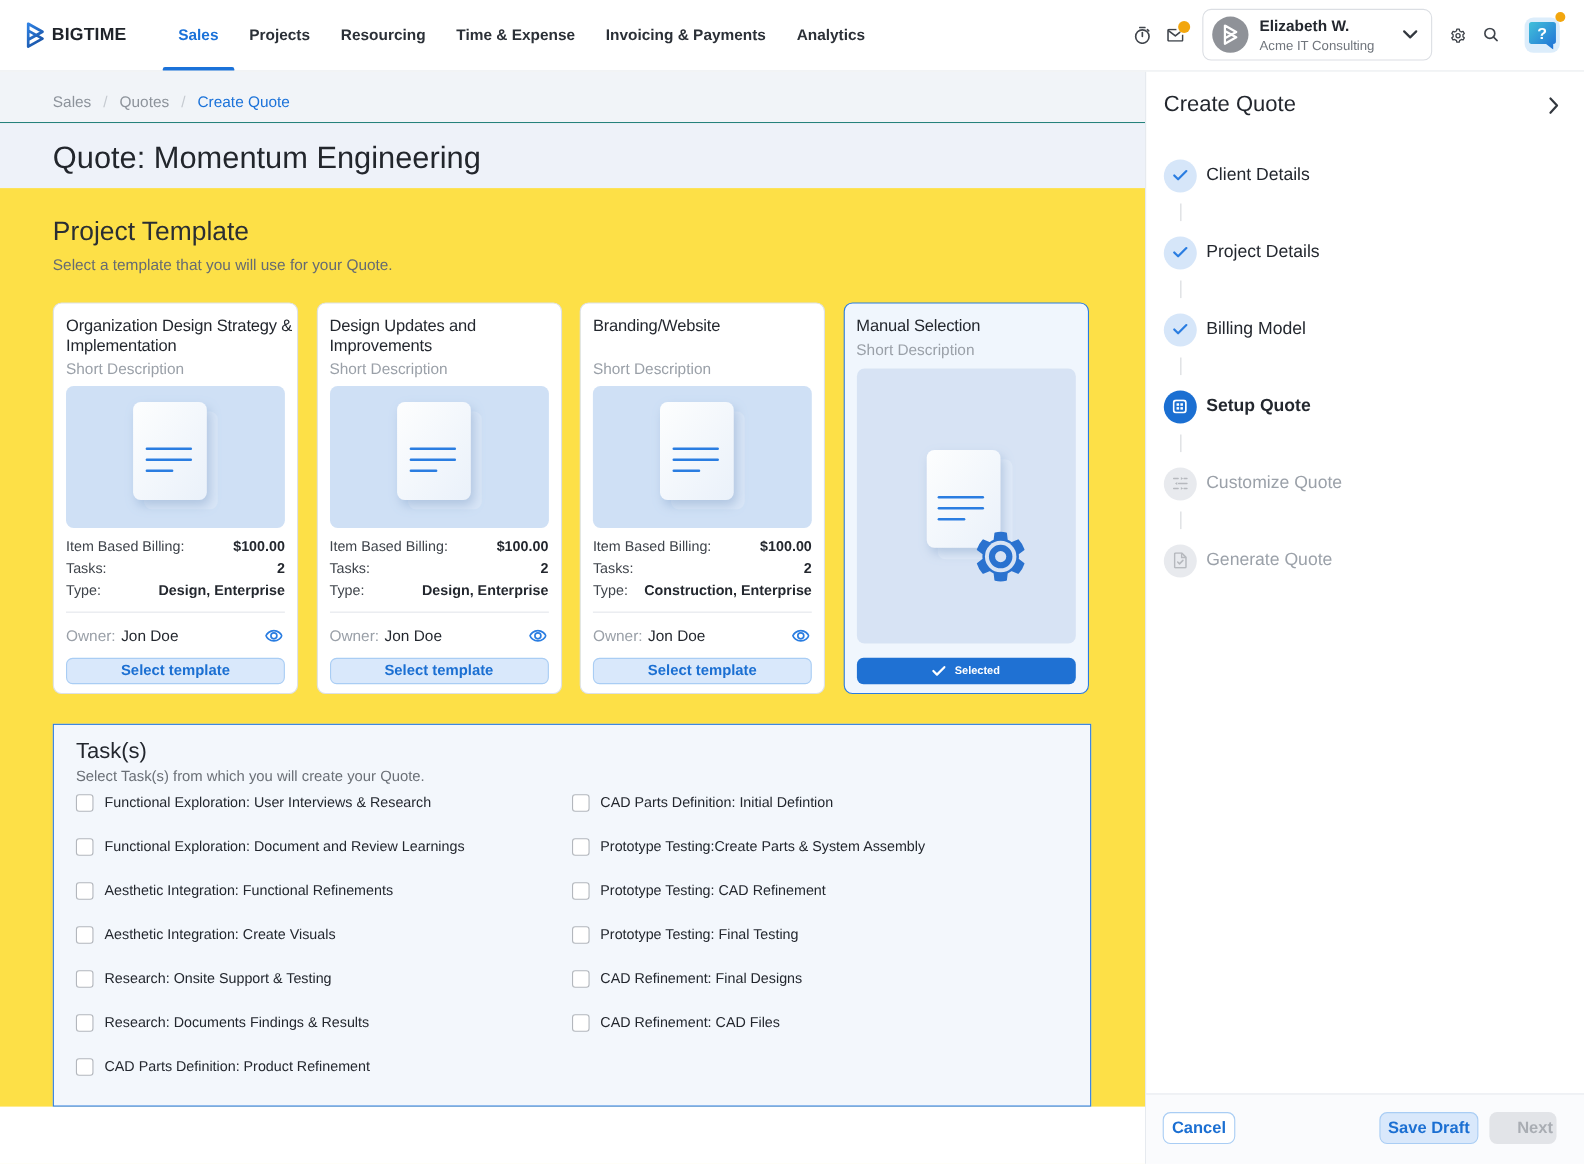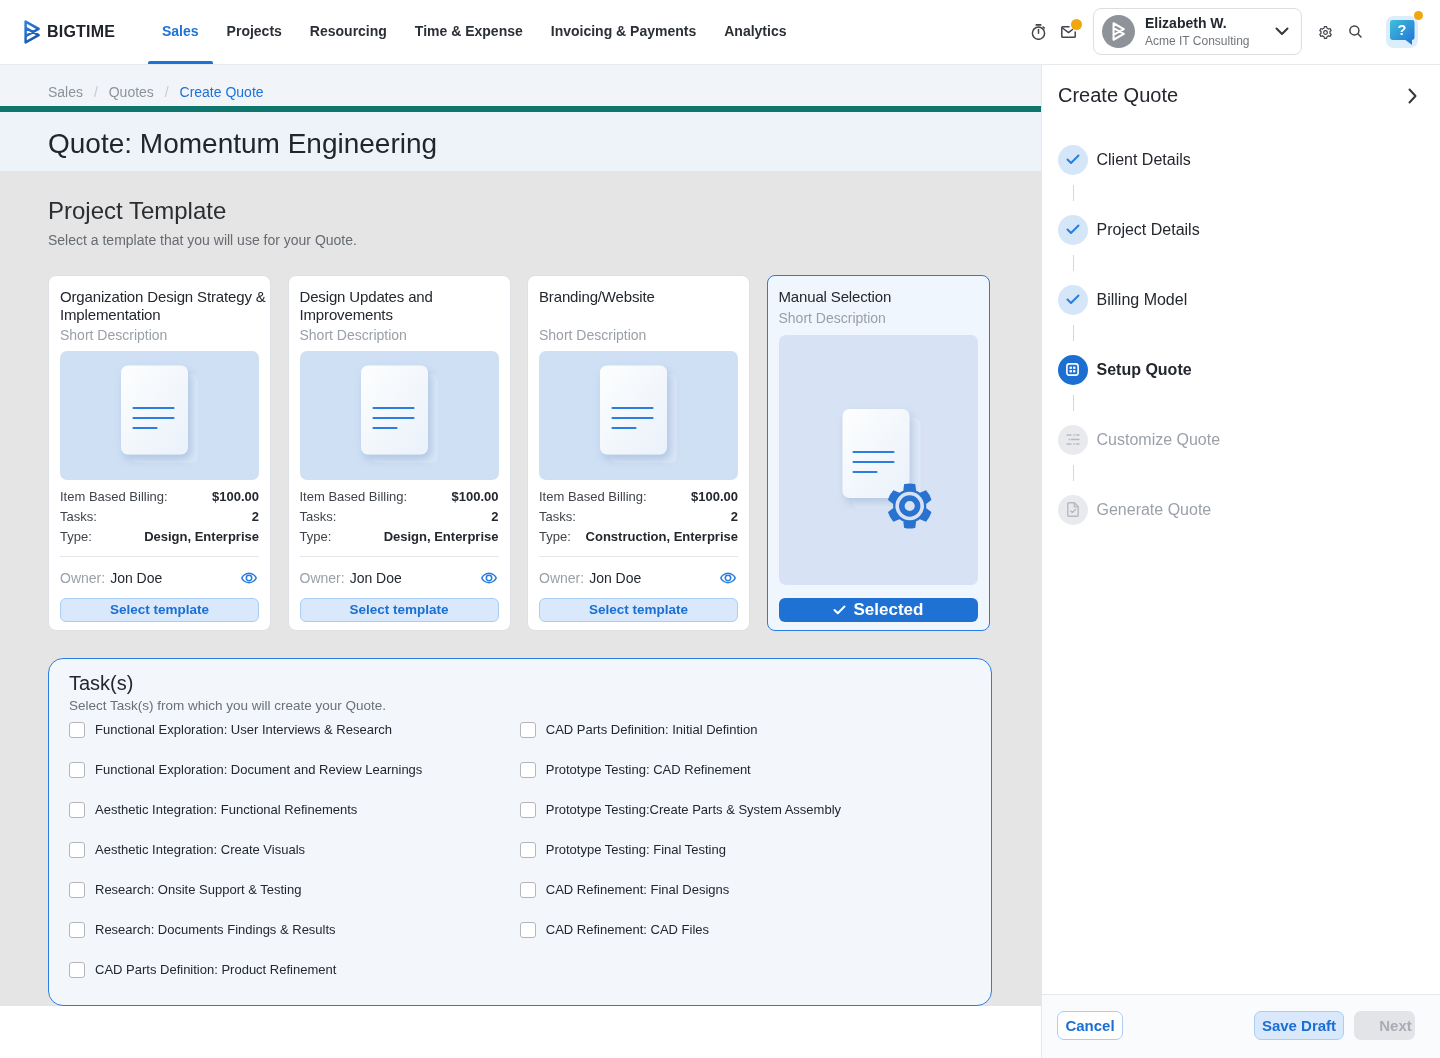--- a/index.html
+++ b/index.html
@@ -13,48 +13,48 @@
 .nav-item.active::after { content:""; position:absolute; left:0; right:0; bottom:0; height:3px; background:#1b72d9; border-radius:2px 2px 0 0; }
 .hicons { position:absolute; top:0; left:1021px; height:64px; }
 .userbox { position:absolute; left:72px; top:8px; width:209px; height:47px; border:1px solid #dbdee3; border-radius:8px; display:flex; align-items:center; padding:0 8px; background:#fff; }
 .avatar { width:33px; height:33px; border-radius:50%; background:#8f9298; display:flex; align-items:center; justify-content:center; flex:none; }
 .uinfo { margin-left:10px; flex:1; }
 .uname { font-size:14px; font-weight:bold; color:#23272e; line-height:17px; }
 .ucomp { font-size:12px; color:#70757c; line-height:15px; margin-top:2px; }
 .helpbtn { position:absolute; left:365px; top:16px; width:32px; height:32px; background:#dcedfb; border-radius:8px; }
 .dot { position:absolute; width:9px; height:9px; background:#f2a60e; border-radius:50%; }
 
-.crumbbar { position:absolute; left:0; top:65px; width:1041px; height:47px; background:#f1f4f8; border-bottom:6px solid #0f766e; }
+.crumbbar { position:absolute; left:0; top:65px; width:1041px; height:47px; background:#f1f4f8; border-bottom:1px solid #0f766e; }
 .crumb { position:absolute; left:48px; top:19px; font-size:14px; color:#8d939b; }
 .crumb .sep { color:#c6cbd1; margin:0 7px; }
 .crumb .cur { color:#1b72d9; }
 .titlebar { position:absolute; left:0; top:112px; width:1206px; height:59px; background:#eef2f9; }
 .titlebar h1 { position:absolute; left:48px; top:16px; font-size:28px; font-weight:400; color:#22262c; }
 
-.main { position:absolute; left:0; top:171px; width:1041px; background:#e5e5e5; padding:26px 48px 0 48px; }
+.main { position:absolute; left:0; top:171px; width:1041px; background:#fde047; padding:26px 48px 0 48px; }
 .h2 { font-size:24px; font-weight:400; color:#2a2e33; }
 .sub { font-size:14px; color:#666b72; margin-top:7px; }
 .cards { display:flex; gap:16.5px; margin-top:27px; }
 .card { width:223px; height:356px; background:#fff; border:1px solid #dde1e6; border-radius:8px; padding:12px 11px; position:relative; }
 .card.sel { border:1.5px solid #2b7ce0; background:#f0f6fd; }
 .card h3 { font-size:15px; font-weight:400; color:#23272e; line-height:17.5px; height:35px; letter-spacing:-0.15px; width:206px; }
 .card h3.one { height:auto; }
 .card .sd { font-size:14px; color:#9aa0a8; line-height:16px; margin-top:4px; }
 .thumb { background:#cfe0f5; border-radius:7px; height:129px; width:199px; position:relative; margin-top:8px; }
 .thumb4 { background:#d7e3f4; border-radius:7px; height:250px; width:199px; position:relative; margin-top:9px; }
 .meta { font-size:13px; color:#3f444b; display:flex; justify-content:space-between; line-height:20px; }
 .meta b { color:#23272e; }
 .divider { border-top:1px solid #e3e6eb; margin-top:8.5px; }
 .owner { display:flex; align-items:center; font-size:14px; margin-top:11px; height:20px; }
 .owner .ol { color:#9aa0a8; }
 .owner .on { color:#23272e; margin-left:5px; flex:1; }
 .btn-select { position:absolute; left:11px; top:322px; width:199px; height:24px; background:#d9e8fb; border:1px solid #a9cdf4; border-radius:6px; color:#1b6fd2; font-size:13.5px; font-weight:bold; text-align:center; line-height:22px; }
-.btn-selected { position:absolute; left:11px; top:322px; width:199px; height:24px; background:#1f71d3; border-radius:6px; color:#fff; font-size:17px; font-weight:bold; display:flex; align-items:center; justify-content:center; gap:8px; }
-
-.tasks { margin-top:27px; border:1px solid #2b7ce0; border-radius:15px; background:#f3f7fc; padding:13px 20px; width:943.5px; height:348px; }
+.btn-selected { position:absolute; left:11px; top:322px; width:199px; height:24px; background:#1f71d3; border-radius:6px; color:#fff; font-size:10px; font-weight:bold; display:flex; align-items:center; justify-content:center; gap:8px; }
+
+.tasks { margin-top:27px; border:1px solid #2b7ce0; border-radius:0; background:#f3f7fc; padding:13px 20px; width:943.5px; height:348px; }
 .tasks h3 { font-size:20px; font-weight:400; color:#23272e; }
 .tasks .tsub { font-size:13.5px; color:#6b7077; margin-top:3px; }
 .taskcols { display:flex; margin-top:9px; }
 .tcol { width:471px; }
 .task { display:flex; align-items:flex-start; height:40px; }
 .cb { width:16px; height:16px; border:1.5px solid #b3b7bd; border-radius:3px; background:#fff; margin-right:10px; flex:none; }
 .task span.tl { font-size:13px; color:#23272e; }
 
 .sidebar { position:absolute; left:1041px; top:65px; width:399px; height:993px; background:#fff; border-left:1px solid #e4e8ee; }
 .sb-head { position:absolute; left:0; top:19px; width:399px; padding:0 24px 0 16px; display:flex; align-items:center; justify-content:space-between; }
@@ -295,25 +295,25 @@
             <span class="tl">CAD Parts Definition: Product Refinement</span>
           </div>
       </div>
       <div class="tcol">
         <div class="task">
             <span class="cb"></span>
             <span class="tl">CAD Parts Definition: Initial Defintion</span>
           </div>
         <div class="task">
             <span class="cb"></span>
+            <span class="tl">Prototype Testing:Create Parts &amp; System Assembly</span>
+          </div>
+        <div class="task">
+            <span class="cb"></span>
             <span class="tl">Prototype Testing: CAD Refinement</span>
-          </div>
-        <div class="task">
-            <span class="cb"></span>
-            <span class="tl">Prototype Testing:Create Parts &amp; System Assembly</span>
           </div>
         <div class="task">
             <span class="cb"></span>
             <span class="tl">Prototype Testing: Final Testing</span>
           </div>
         <div class="task">
             <span class="cb"></span>
             <span class="tl">CAD Refinement: Final Designs</span>
           </div>
         <div class="task">

